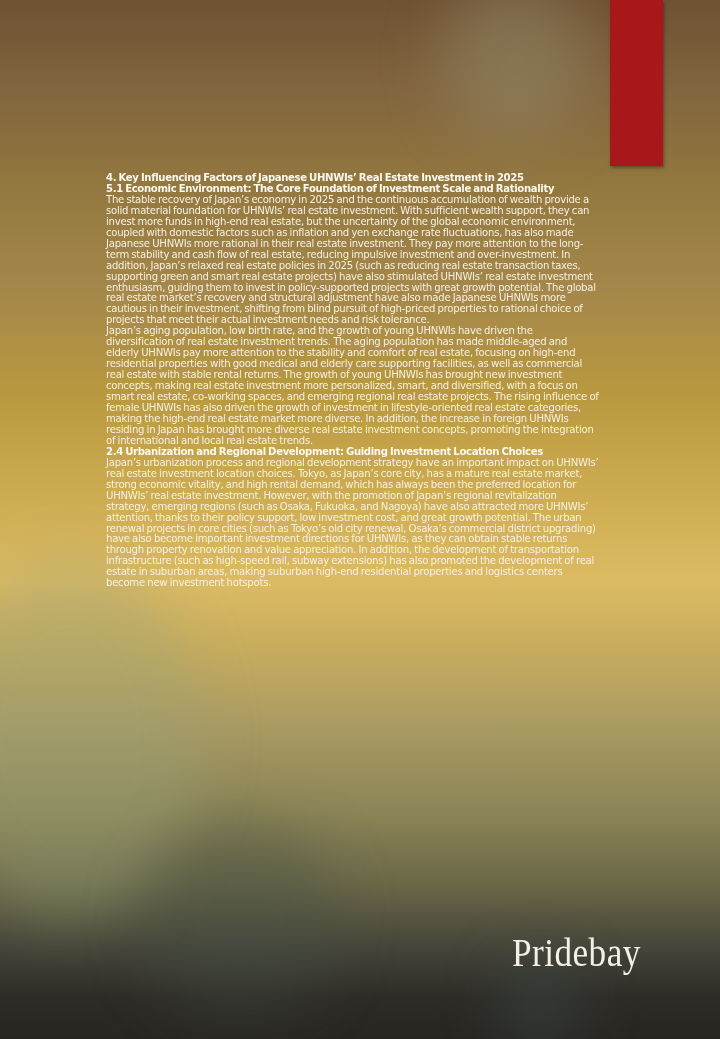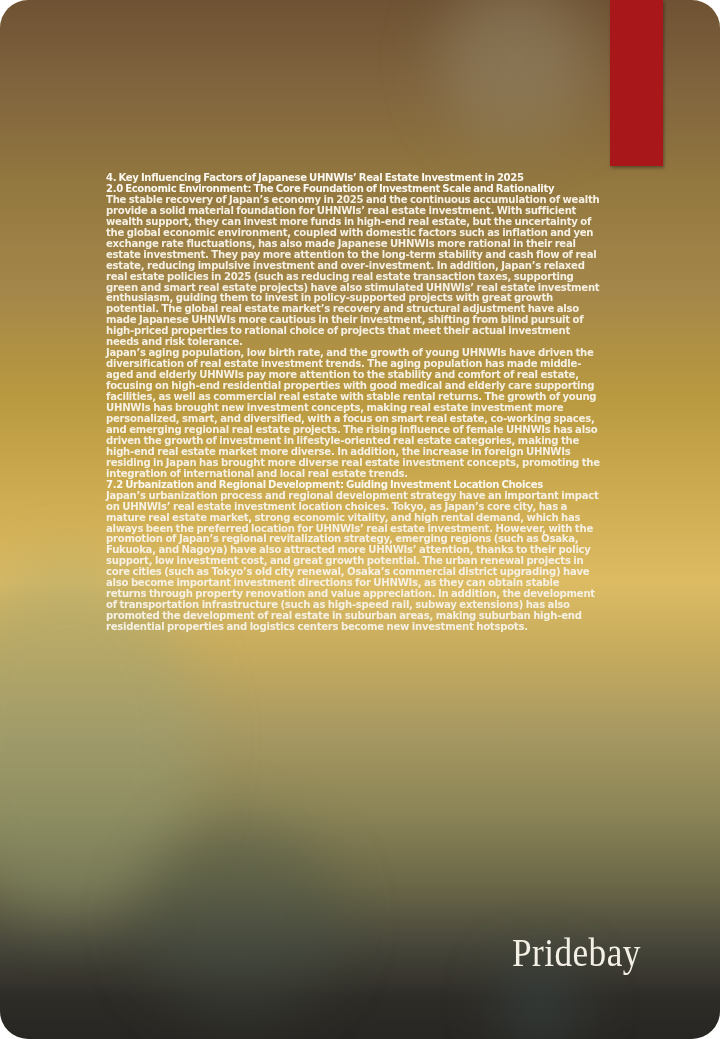--- a/index.html
+++ b/index.html
@@ -17,21 +17,20 @@
         #b9993f 38%,
         #d2b056 50%,
         #dcbb63 56%,
         #c9ad5e 62%,
         #a99a62 70%,
         #8c8557 78%,
         #6b6848 85%,
         #47463a 91%,
         #2e2c27 96%,
         #282622 100%);
-    border-radius: 28px;
   }
   .glow {
     position: absolute; border-radius: 50%;
     filter: blur(28px); pointer-events: none;
   }
   .glow.g1 { left: 440px; top: -20px; width: 150px; height: 160px; background: rgba(150,140,110,0.45); }
   .glow.g2 { left: -60px; top: 560px; width: 260px; height: 360px; background: rgba(150,160,120,0.35); }
   .glow.g3 { left: 140px; top: 820px; width: 200px; height: 200px; background: rgba(70,80,70,0.35); }
   .glow.g4 { left: 500px; top: 960px; width: 80px; height: 90px; background: rgba(60,75,75,0.5); }
 
@@ -50,21 +49,21 @@
     line-height: 10.95px;
     letter-spacing: -0.25px;
     word-spacing: -0.6px;
   }
   .content .h {
     font-weight: bold;
     color: #fbf8ef;
     letter-spacing: -0.35px;
     word-spacing: -0.8px;
   }
-  .content p { margin: 0; font-weight: bold; }
+  .content p { margin: 0; }
 
   .brand {
     position: absolute; left: 512px; top: 928px;
     font-family: "Liberation Serif", "DejaVu Serif", serif;
     font-size: 41px; letter-spacing: 0.5px;
     color: #f4f0e6;
     transform: scaleX(0.86);
     transform-origin: left center;
   }
 </style>
@@ -75,23 +74,23 @@
   <div class="glow g1"></div>
   <div class="glow g2"></div>
   <div class="glow g3"></div>
   <div class="glow g4"></div>
 
   <div class="ribbon"></div>
 
   <div class="content">
     <p class="h">4. Key Influencing Factors of Japanese UHNWIs’ Real Estate Investment in 2025</p>
 
-    <p class="h">2.0 Economic Environment: The Core Foundation of Investment Scale and Rationality</p>
+    <p class="h">5.1 Economic Environment: The Core Foundation of Investment Scale and Rationality</p>
     <p>The stable recovery of Japan’s economy in 2025 and the continuous accumulation of wealth provide a solid material foundation for UHNWIs’ real estate investment. With sufficient wealth support, they can invest more funds in high-end real estate, but the uncertainty of the global economic environment, coupled with domestic factors such as inflation and yen exchange rate fluctuations, has also made Japanese UHNWIs more rational in their real estate investment. They pay more attention to the long-term stability and cash flow of real estate, reducing impulsive investment and over-investment. In addition, Japan’s relaxed real estate policies in 2025 (such as reducing real estate transaction taxes, supporting green and smart real estate projects) have also stimulated UHNWIs’ real estate investment enthusiasm, guiding them to invest in policy-supported projects with great growth potential. The global real estate market’s recovery and structural adjustment have also made Japanese UHNWIs more cautious in their investment, shifting from blind pursuit of high-priced properties to rational choice of projects that meet their actual investment needs and risk tolerance.</p>
 
     <p>Japan’s aging population, low birth rate, and the growth of young UHNWIs have driven the diversification of real estate investment trends. The aging population has made middle-aged and elderly UHNWIs pay more attention to the stability and comfort of real estate, focusing on high-end residential properties with good medical and elderly care supporting facilities, as well as commercial real estate with stable rental returns. The growth of young UHNWIs has brought new investment concepts, making real estate investment more personalized, smart, and diversified, with a focus on smart real estate, co-working spaces, and emerging regional real estate projects. The rising influence of female UHNWIs has also driven the growth of investment in lifestyle-oriented real estate categories, making the high-end real estate market more diverse. In addition, the increase in foreign UHNWIs residing in Japan has brought more diverse real estate investment concepts, promoting the integration of international and local real estate trends.</p>
 
-    <p class="h">7.2 Urbanization and Regional Development: Guiding Investment Location Choices</p>
+    <p class="h">2.4 Urbanization and Regional Development: Guiding Investment Location Choices</p>
     <p>Japan’s urbanization process and regional development strategy have an important impact on UHNWIs’ real estate investment location choices. Tokyo, as Japan’s core city, has a mature real estate market, strong economic vitality, and high rental demand, which has always been the preferred location for UHNWIs’ real estate investment. However, with the promotion of Japan’s regional revitalization strategy, emerging regions (such as Osaka, Fukuoka, and Nagoya) have also attracted more UHNWIs’ attention, thanks to their policy support, low investment cost, and great growth potential. The urban renewal projects in core cities (such as Tokyo’s old city renewal, Osaka’s commercial district upgrading) have also become important investment directions for UHNWIs, as they can obtain stable returns through property renovation and value appreciation. In addition, the development of transportation infrastructure (such as high-speed rail, subway extensions) has also promoted the development of real estate in suburban areas, making suburban high-end residential properties and logistics centers become new investment hotspots.</p>
   </div>
 
   <div class="brand">Pridebay</div>
 </div>
 
 </body></html>

